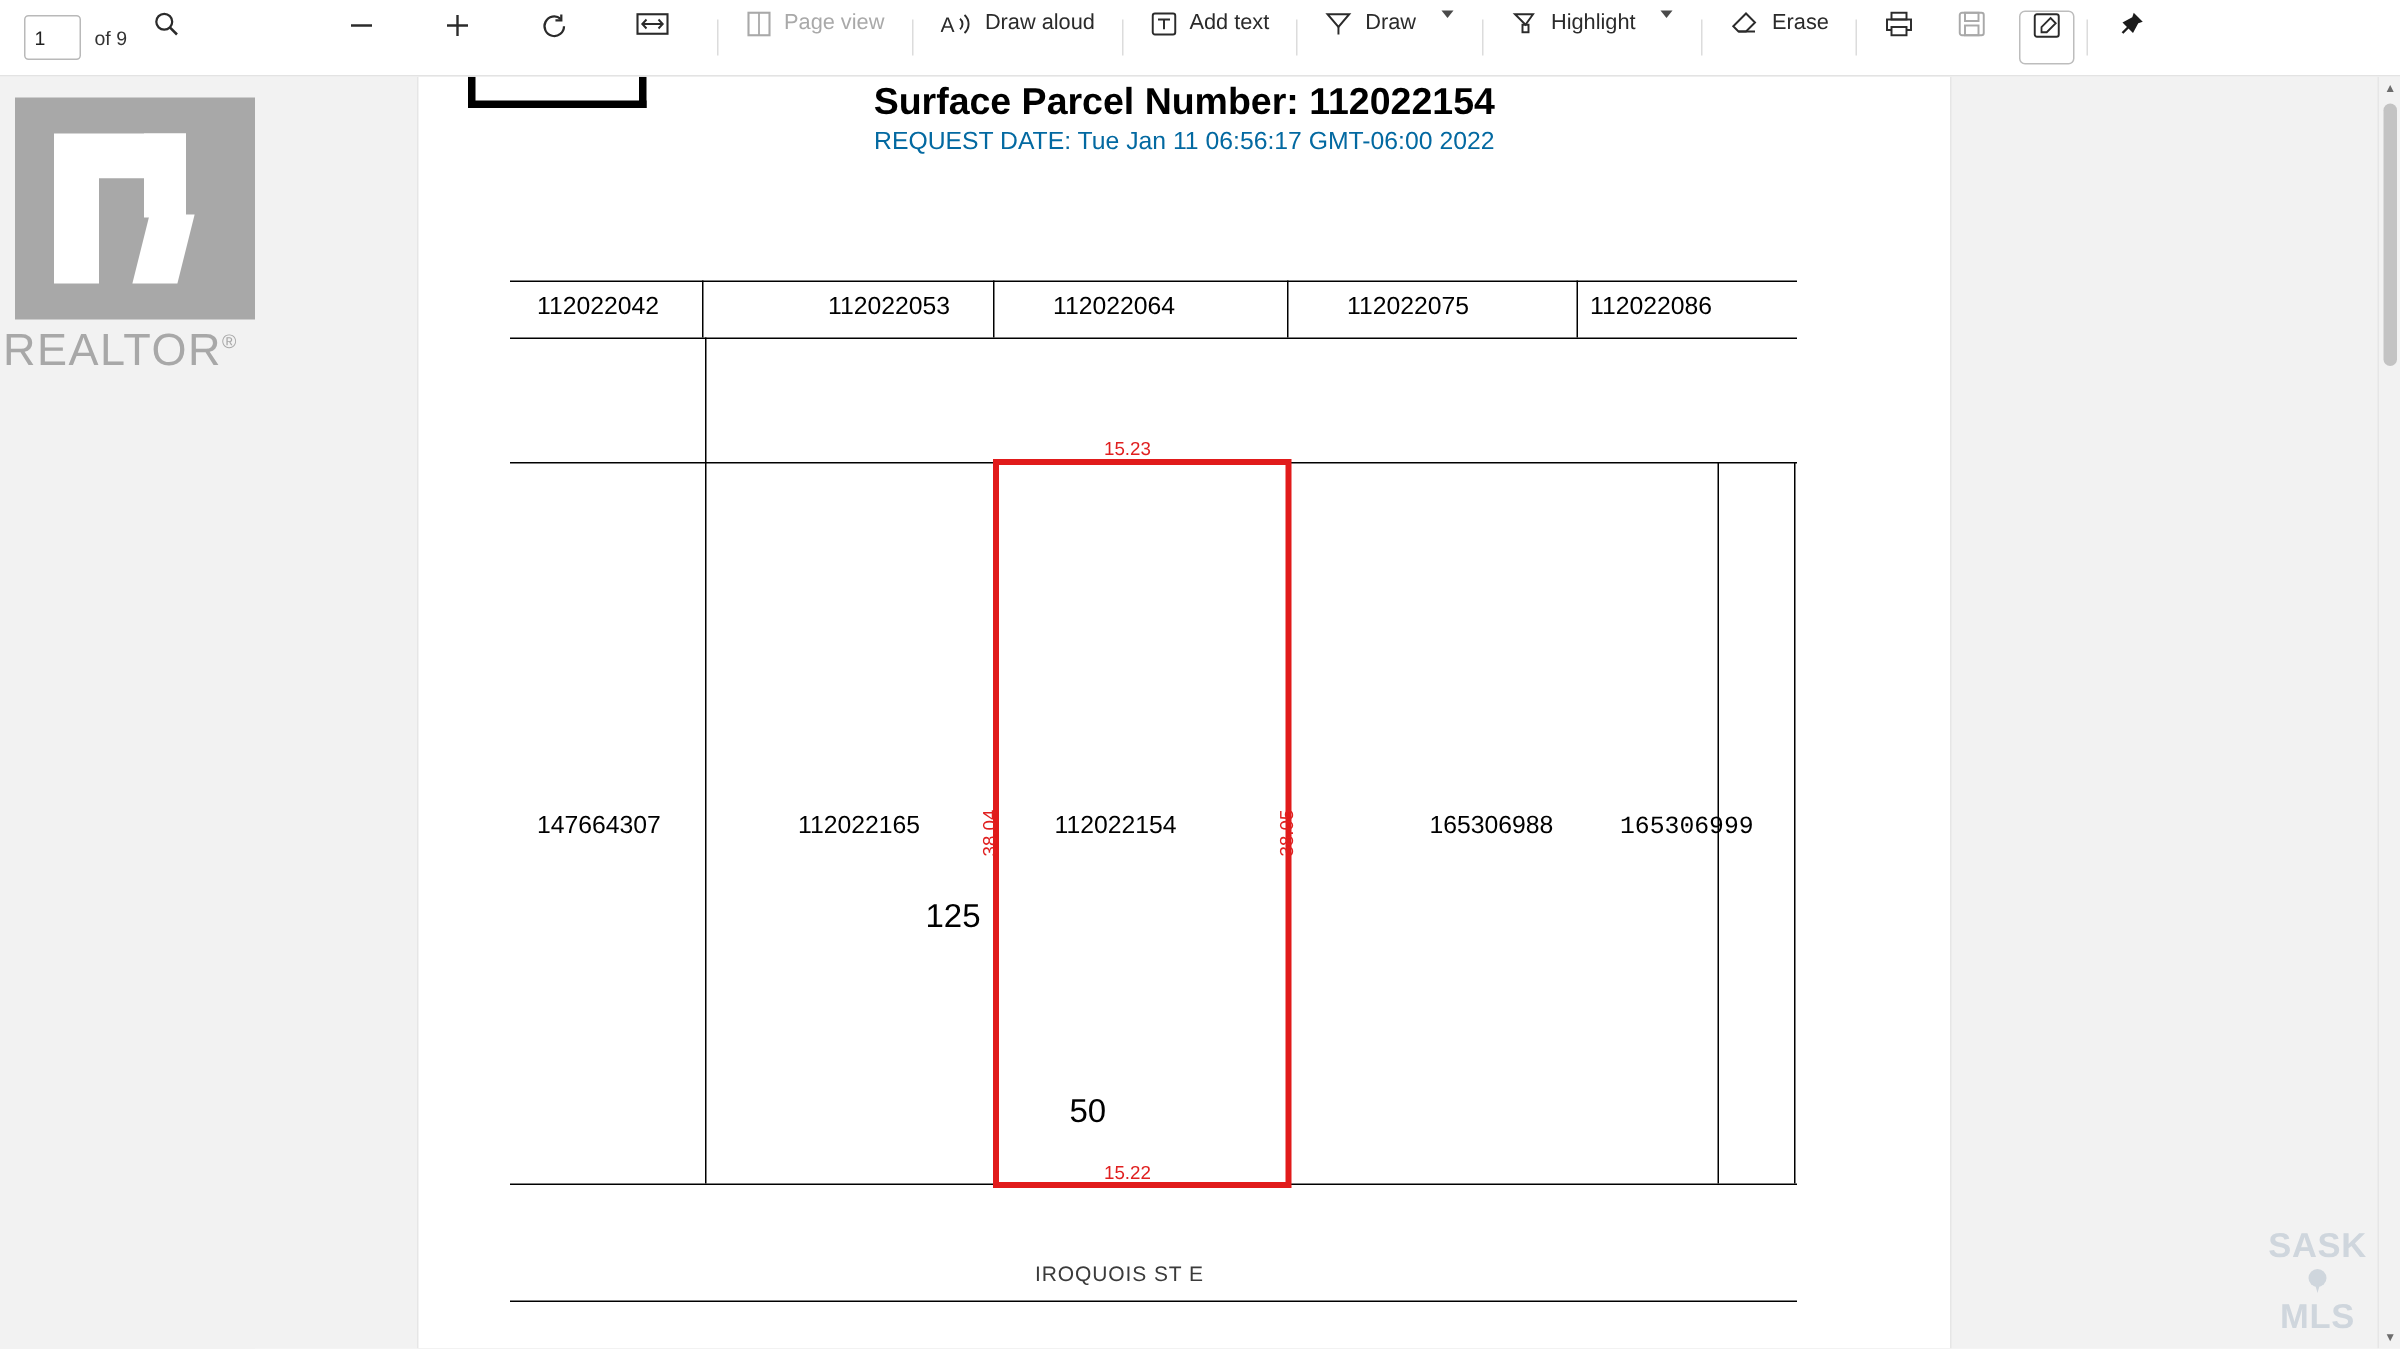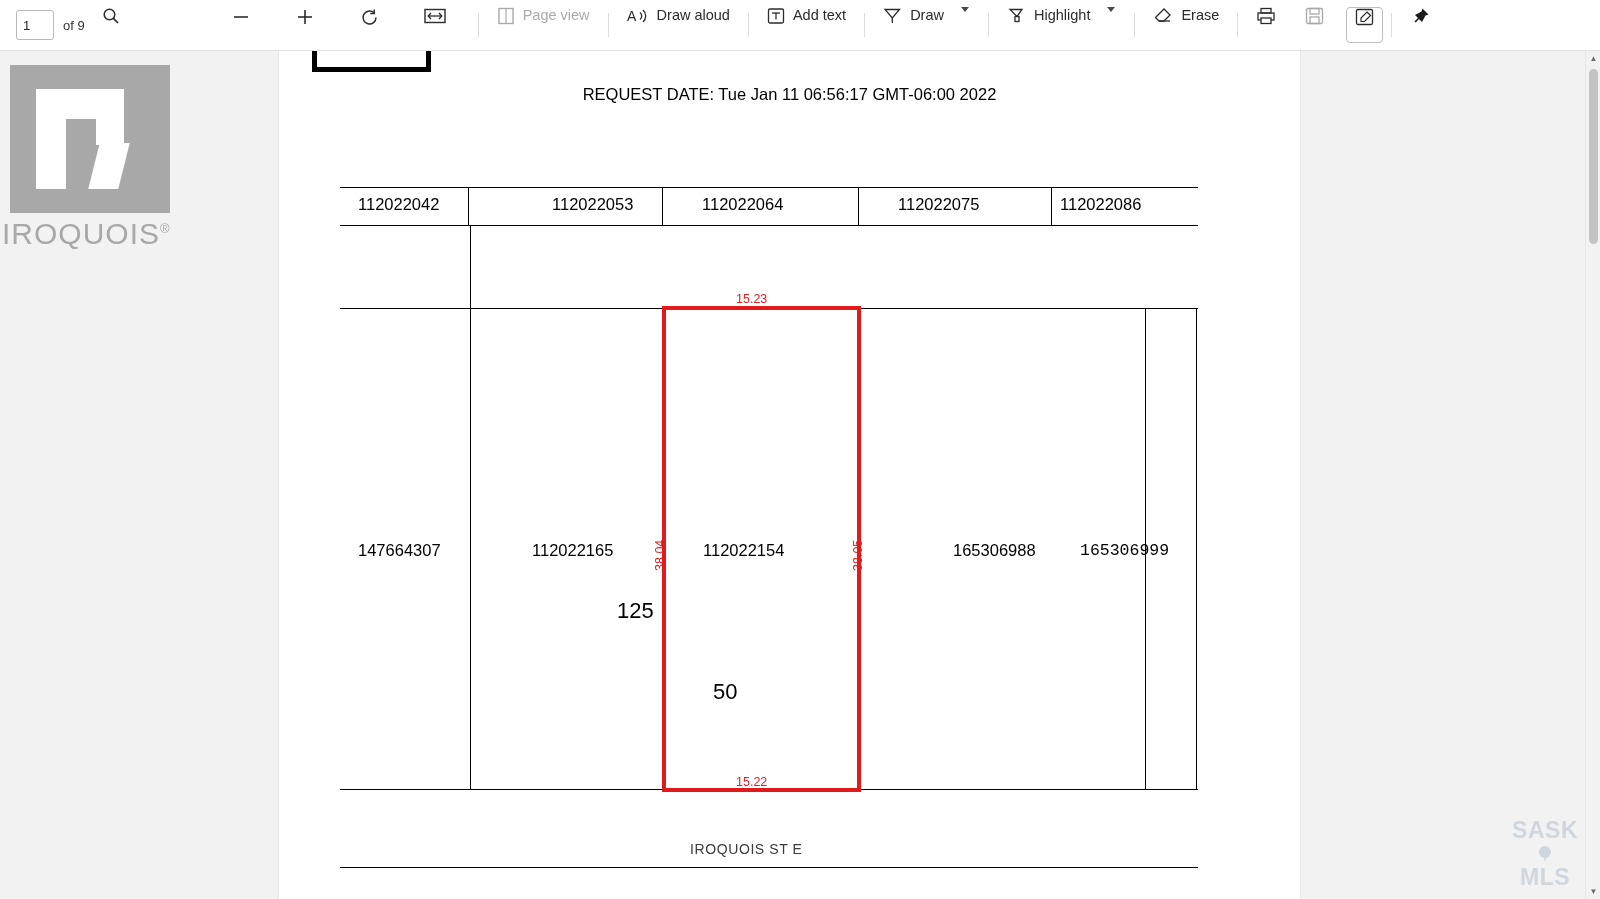--- a/index.html
+++ b/index.html
@@ -171,21 +171,21 @@
     font-weight: bold;
     color: #000;
     font-family: "Liberation Sans", sans-serif;
   }
   .doc-sub {
     position: absolute;
     top: 34px;
     left: 0; right: 0;
     text-align: center;
     font-size: 16.5px;
-    color: #000000;
+    color: #0369a1;
     font-family: "Liberation Sans", sans-serif;
   }
 
   .map {
     position: absolute;
     top: 85px;
     left: 61px;
     width: 860px;
     height: 735px;
   }
@@ -482,20 +482,21 @@
           <line x1="5" y1="15" x2="9" y2="11" stroke="#1b1b1b" stroke-width="1.6"></line>
         </svg>
     </span>
   </div>
 </div>
 
 <div class="viewer">
 
   <div class="page">
 
+    <div class="doc-title">Surface Parcel Number: 112022154</div>
     <div class="doc-sub">REQUEST DATE: Tue Jan 11 06:56:17 GMT-06:00 2022</div>
 
     <div class="map">
 
       <div class="hline" style="left:0; top:51px; width:858px;"></div>
       <div class="hline" style="left:0; top:89px; width:858px;"></div>
       <div class="hline" style="left:0; top:172px; width:858px;"></div>
       <div class="hline" style="left:0; top:653px; width:858px;"></div>
       <div class="hline" style="left:0; top:731px; width:858px;"></div>
 
@@ -519,42 +520,42 @@
       <div class="lbl" style="left:558px; top:59px;">112022075</div>
       <div class="lbl" style="left:720px; top:59px;">112022086</div>
 
       <div class="lbl" style="left:18px; top:405px;">147664307</div>
       <div class="lbl" style="left:168px; top:405px;margin-left:24px;">112022165</div>
       <div class="lbl" style="left:363px; top:405px;">112022154</div>
       <div class="lbl" style="left:613px; top:405px;">165306988</div>
       <div class="lbl" style="left:740px; top:405px;font-family:Liberation Mono, monospace;">165306999</div>
 
       <div class="lbl big" style="left:277px; top:462px;">125</div>
-      <div class="lbl big" style="left:373px; top:543px;">50</div>
+      <div class="lbl big" style="left:373px; top:592px;">50</div>
 
       <div class="dim" style="left:396px; top:156px;">15.23</div>
       <div class="dim" style="left:396px; top:639px;">15.22</div>
       <div class="dim vert" style="left:313px; top:435px;">38.04</div>
       <div class="dim vert" style="left:511px; top:435px;">38.05</div>
 
       <div class="street" style="left:350px; top:705px;">IROQUOIS ST E</div>
     </div>
 
     <div style="position:absolute;left:33px;top:0px;width:119px;height:21px;border:5px solid #000;border-top:none;box-sizing:border-box;background:#fff;"></div>
   </div>
 
   <div class="realtor">
     <div class="rbox">
       <div class="bar"></div>
       <div class="stem"></div>
       <div class="stem2"></div>
       <div class="hole"></div>
       <div class="leg"></div>
     </div>
-    <div class="rtext"><span>IROQUOIS</span><sup>®</sup></div>
+    <div class="rtext"><span>REALTOR</span><sup>®</sup></div>
   </div>
 
   <div class="saskmls">
     <span>SASK</span>
     <span class="pin"></span>
     <span>MLS</span>
   </div>
 </div>
 
 <div class="scrollbar">

